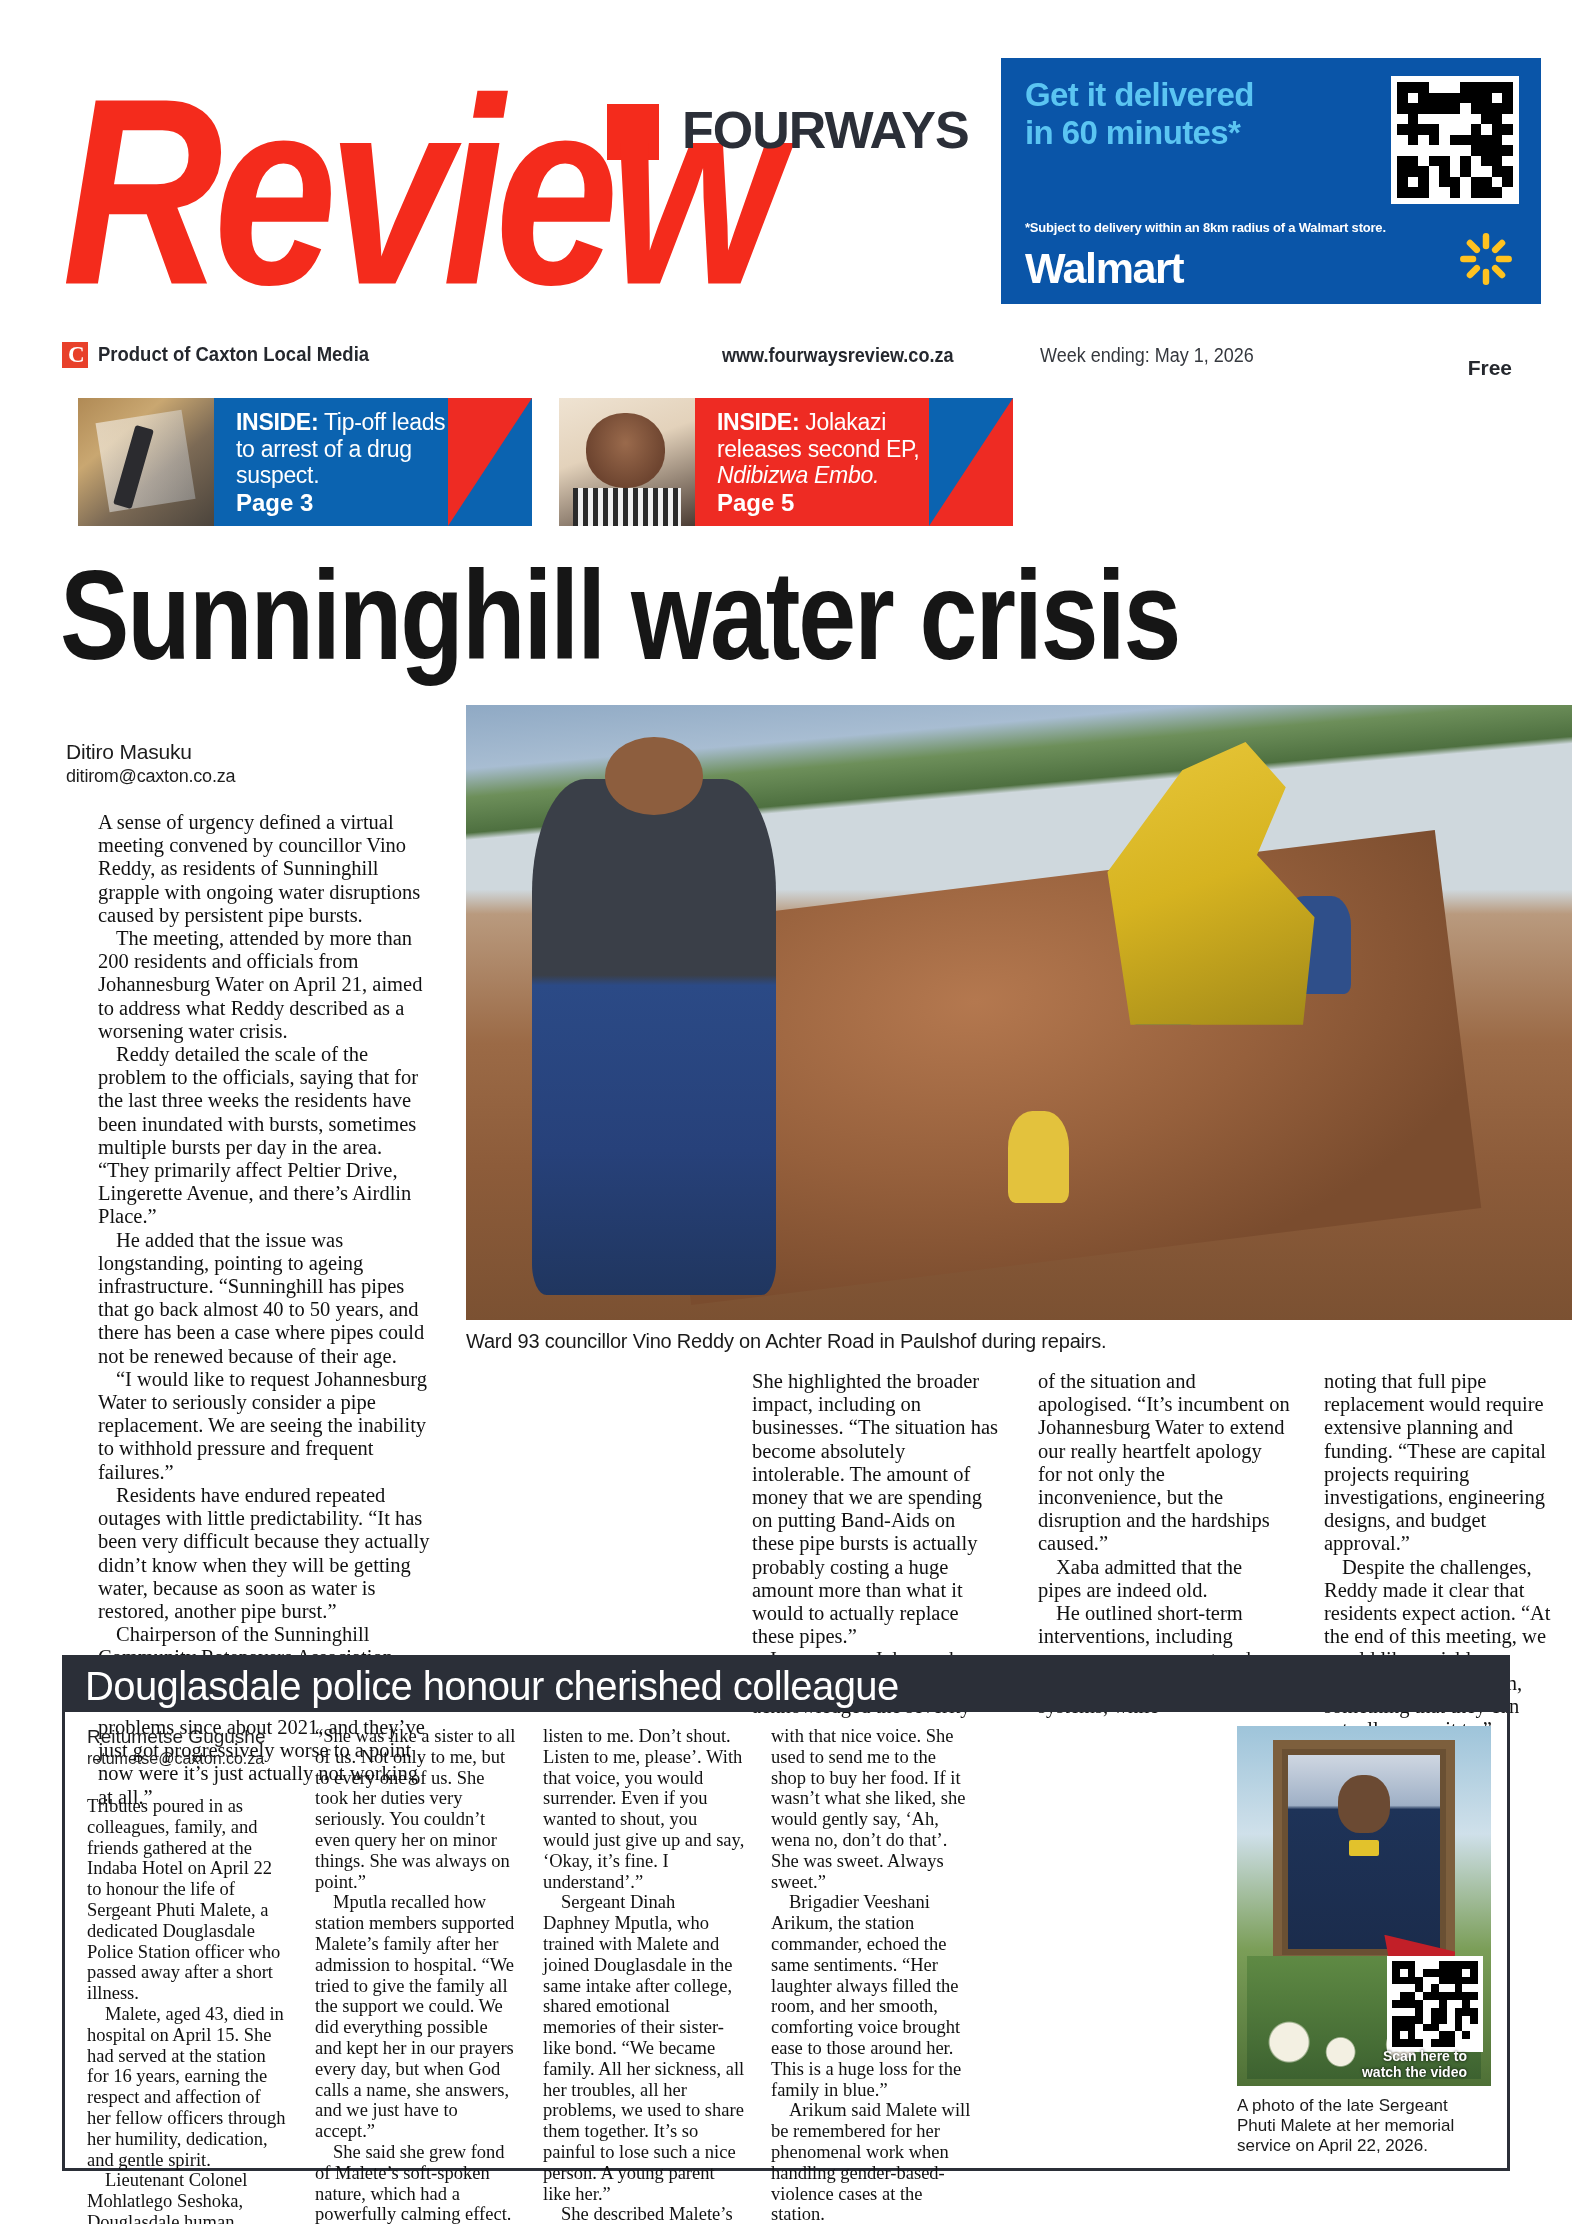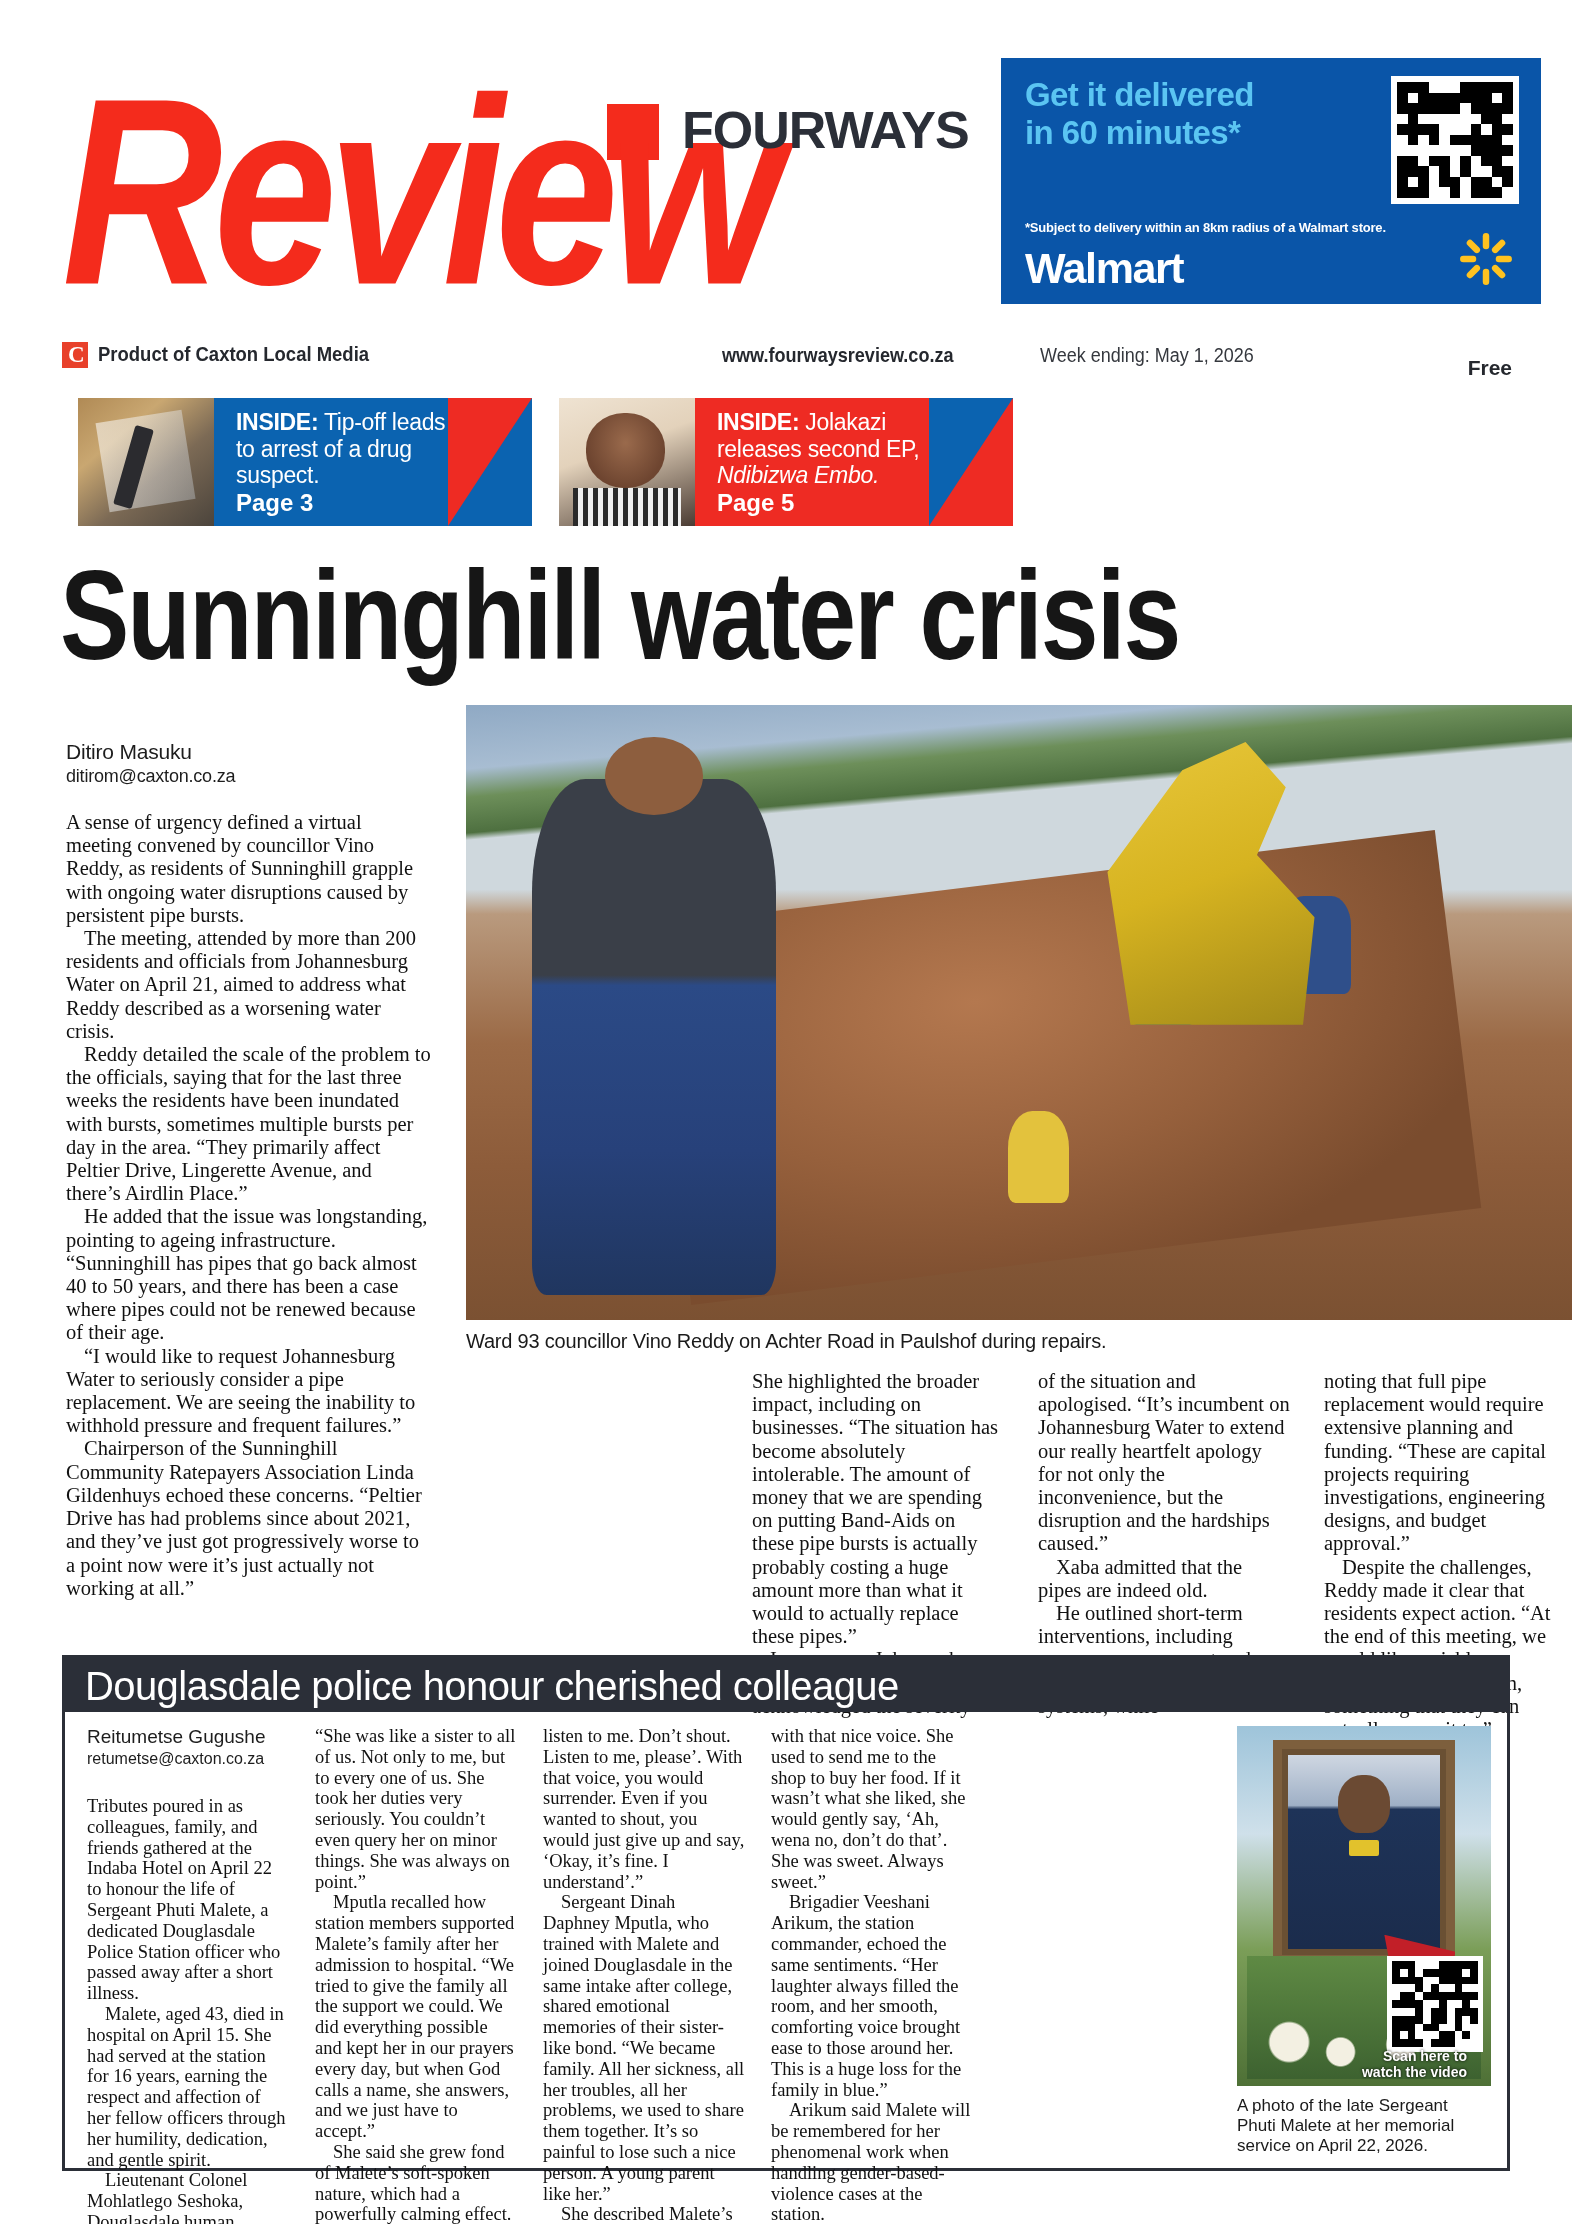--- a/index.html
+++ b/index.html
@@ -96,21 +96,21 @@
     letter-spacing:-2px;transform:scaleY(1.22);transform-origin:left top;
   }
 
   
   .lead{position:absolute;left:66px;top:740px;width:1440px;}
   .byline{font-family:"Liberation Sans",sans-serif;font-size:21px;color:#1d1d1d;
      letter-spacing:-0.2px;}
   .byemail{font-family:"Liberation Sans",sans-serif;font-size:18px;color:#1d1d1d;
      margin-top:2px;letter-spacing:-0.2px;}
   .lead-col1{position:absolute;left:0;top:0;width:365px;}
-  .lead-col1 .bodytext{margin-top:24px;}
+  .lead-col1 .bodytext{margin-top:24px;margin-left:32px;}
   .bodytext{font-family:"Liberation Serif",serif;font-size:20.5px;line-height:23.2px;
      color:#111;text-align:left;}
   .bodytext p{margin:0;text-indent:18px;}
   .bodytext p.first{text-indent:0;}
 
   .photo-main{position:absolute;left:400px;top:-35px;width:1106px;height:615px;overflow:hidden;}
   .photo-cap{position:absolute;left:400px;top:590px;width:1106px;
      font-family:"Liberation Sans",sans-serif;font-size:20px;color:#1a1a1a;letter-spacing:-0.2px;}
 
   .lead-lower{position:absolute;left:400px;top:630px;width:1106px;}
@@ -415,20 +415,21 @@
   <div class="lead">
     <div class="lead-col1">
       <div class="byline">Ditiro Masuku</div>
       <div class="byemail">ditirom@caxton.co.za</div>
       <div class="bodytext" id="lead-c1">
           <p class="first">A sense of urgency defined a virtual meeting convened by councillor Vino Reddy, as residents of Sunninghill grapple with ongoing water disruptions caused by persistent pipe bursts.</p>
           <p>The meeting, attended by more than 200 residents and officials from Johannesburg Water on April 21, aimed to address what Reddy described as a worsening water crisis.</p>
           <p>Reddy detailed the scale of the problem to the officials, saying that for the last three weeks the residents have been inundated with bursts, sometimes multiple bursts per day in the area. “They primarily affect Peltier Drive, Lingerette Avenue, and there’s Airdlin Place.”</p>
           <p>He added that the issue was longstanding, pointing to ageing infrastructure. “Sunninghill has pipes that go back almost 40 to 50 years, and there has been a case where pipes could not be renewed because of their age.</p>
           <p>“I would like to request Johannesburg Water to seriously consider a pipe replacement. We are seeing the inability to withhold pressure and frequent failures.”</p>
+          <p>Residents have endured repeated outages with little predictability. “It has been very difficult because they actually didn’t know when they will be getting water, because as soon as water is restored, another pipe burst.”</p>
           <p>Chairperson of the Sunninghill Community Ratepayers Association Linda Gildenhuys echoed these concerns. “Peltier Drive has had problems since about 2021, and they’ve just got progressively worse to a point now were it’s just actually not working at all.”</p>
         </div>
     </div>
 
     <div class="photo-main">
       <div class="art trench">
         <div class="person"></div>
         <div class="worker w1"></div>
         <div class="worker w2"></div>
         <div class="worker w3"></div>

